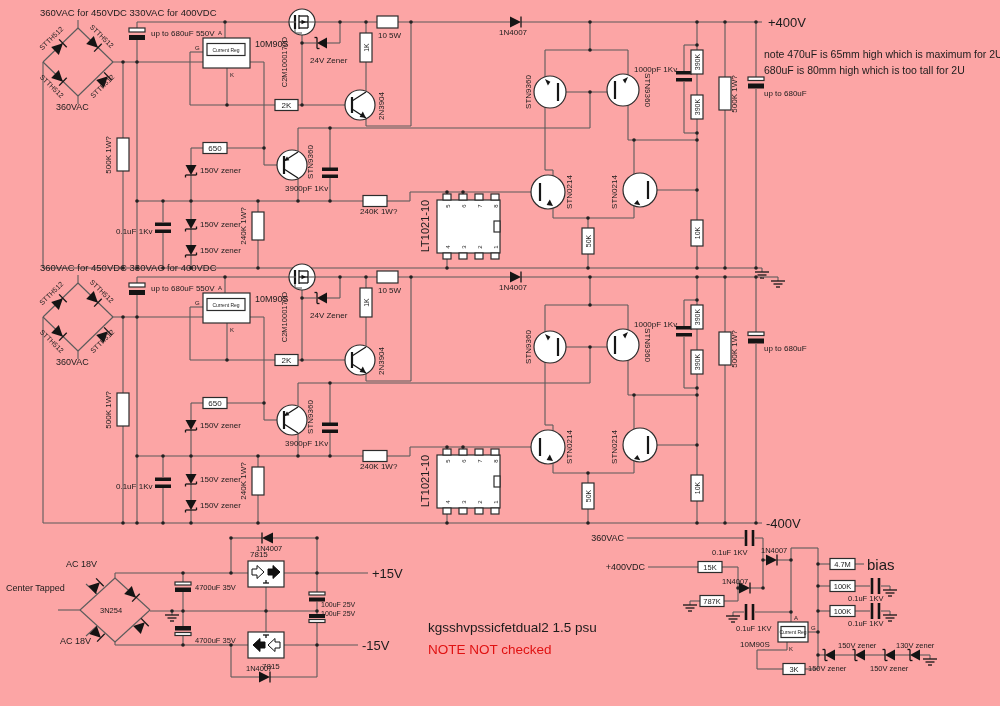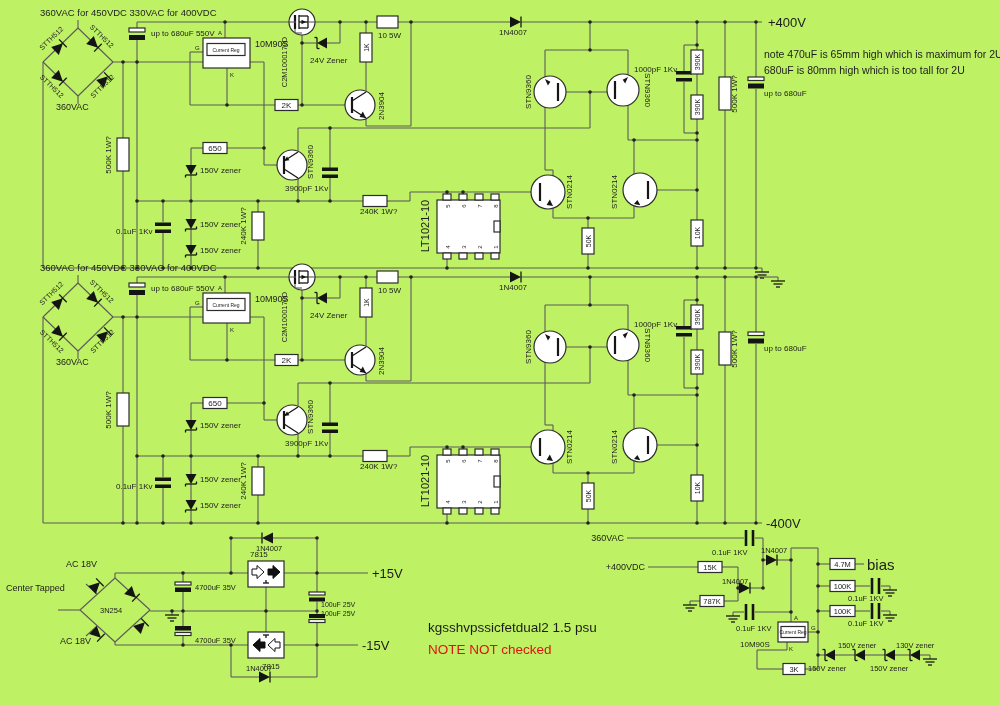--- a/index.html
+++ b/index.html
@@ -1,16 +1,16 @@
 <!DOCTYPE html>
 <html><head>
 <meta charset="utf-8">
 <style>
   html,body{margin:0;padding:0;background:#ffffff}
-  #stage{width:1000px;height:706px;position:relative;background:#bef264}
+  #stage{width:1000px;height:706px;position:relative;background:#fca5a5}
   svg{display:block}
   text{font-family:"Liberation Sans",sans-serif;fill:#1c1c1c}
   .w{stroke:#5b5b5b;stroke-width:1.1;fill:none}
   .cb{stroke:#161616;stroke-width:1.3;fill:none}
   .bar{stroke:#161616;stroke-width:2.2;fill:none}
   .plate{stroke:#141414;stroke-width:2.6;fill:none}
   .box{fill:#ffffff;stroke:#2c2c2c;stroke-width:1.2}
   .df{fill:#141414;stroke:none}
   .dot{fill:#222222}
   .part{fill:#ffffff;stroke:#2c2c2c;stroke-width:1.2}

